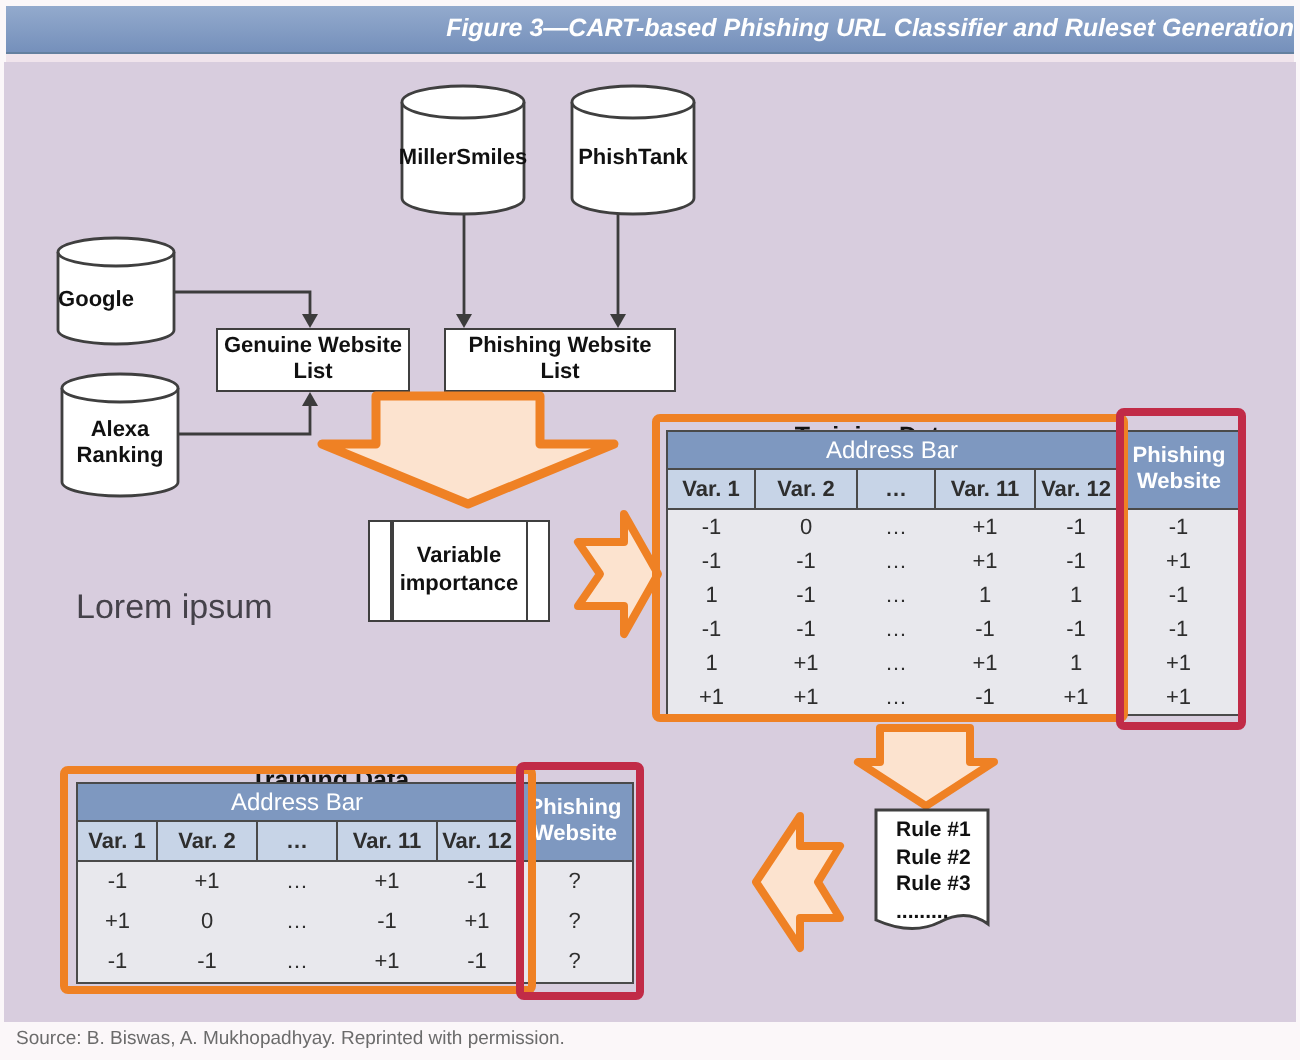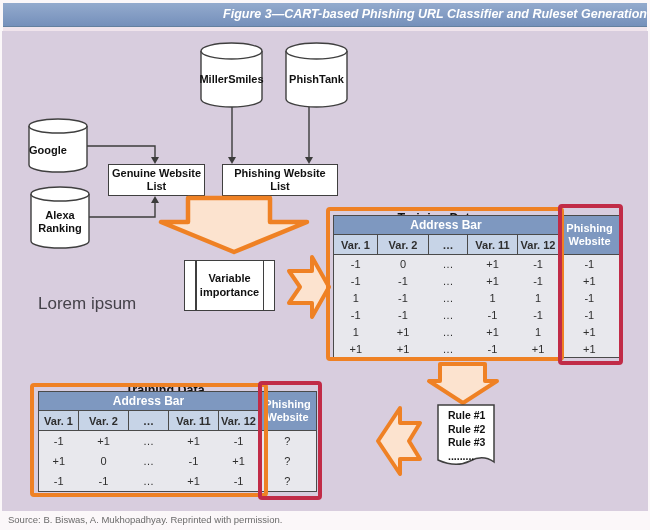--- a/index.html
+++ b/index.html
@@ -25,21 +25,21 @@
     text-align:center;font-weight:bold;font-size:11px;line-height:1.2;color:#111;box-sizing:border-box;}
   .process::before,.process::after{content:"";position:absolute;top:0;bottom:0;width:1.5px;background:#3f3f3f;}
   .process::before{left:10px;} .process::after{right:10px;}
   
   .sect-title{position:absolute;width:200px;text-align:center;font-weight:bold;
     font-size:12.5px;color:#111;margin-top:20px;}
   
   .dtable{position:absolute;border-collapse:collapse;table-layout:fixed;
     background:#e8e8ed;border:1px solid #4a4a4a;font-size:11px;color:#2e2e2e;}
   .dtable th,.dtable td{padding:0;text-align:center;}
-  .abhead{background:#7e98c0;color:#fff;font-size:12px;font-weight:bold;
+  .abhead{background:#7e98c0;color:#fff;font-size:12px;font-weight:normal;
     border:1px solid #4a4a4a;height:18px;}
   .phhead{background:#7e98c0;color:#fff;font-size:11px;font-weight:bold;
     border:1px solid #4a4a4a;line-height:1.15;padding:0 2px;}
   .varhead{background:#c7d4e7;font-weight:bold;font-size:11px;border:1px solid #4a4a4a;height:19px;}
   .dtable tbody td{border:none;height:17px;}
   .dtable.bottom tbody td{height:20px;}
   
   .frame{position:absolute;box-sizing:border-box;border-radius:4px;pointer-events:none;background:transparent;}
   .frame.orange{border:4px solid #ef8124;}
   .frame.red{border:4px solid #c12b47;}

